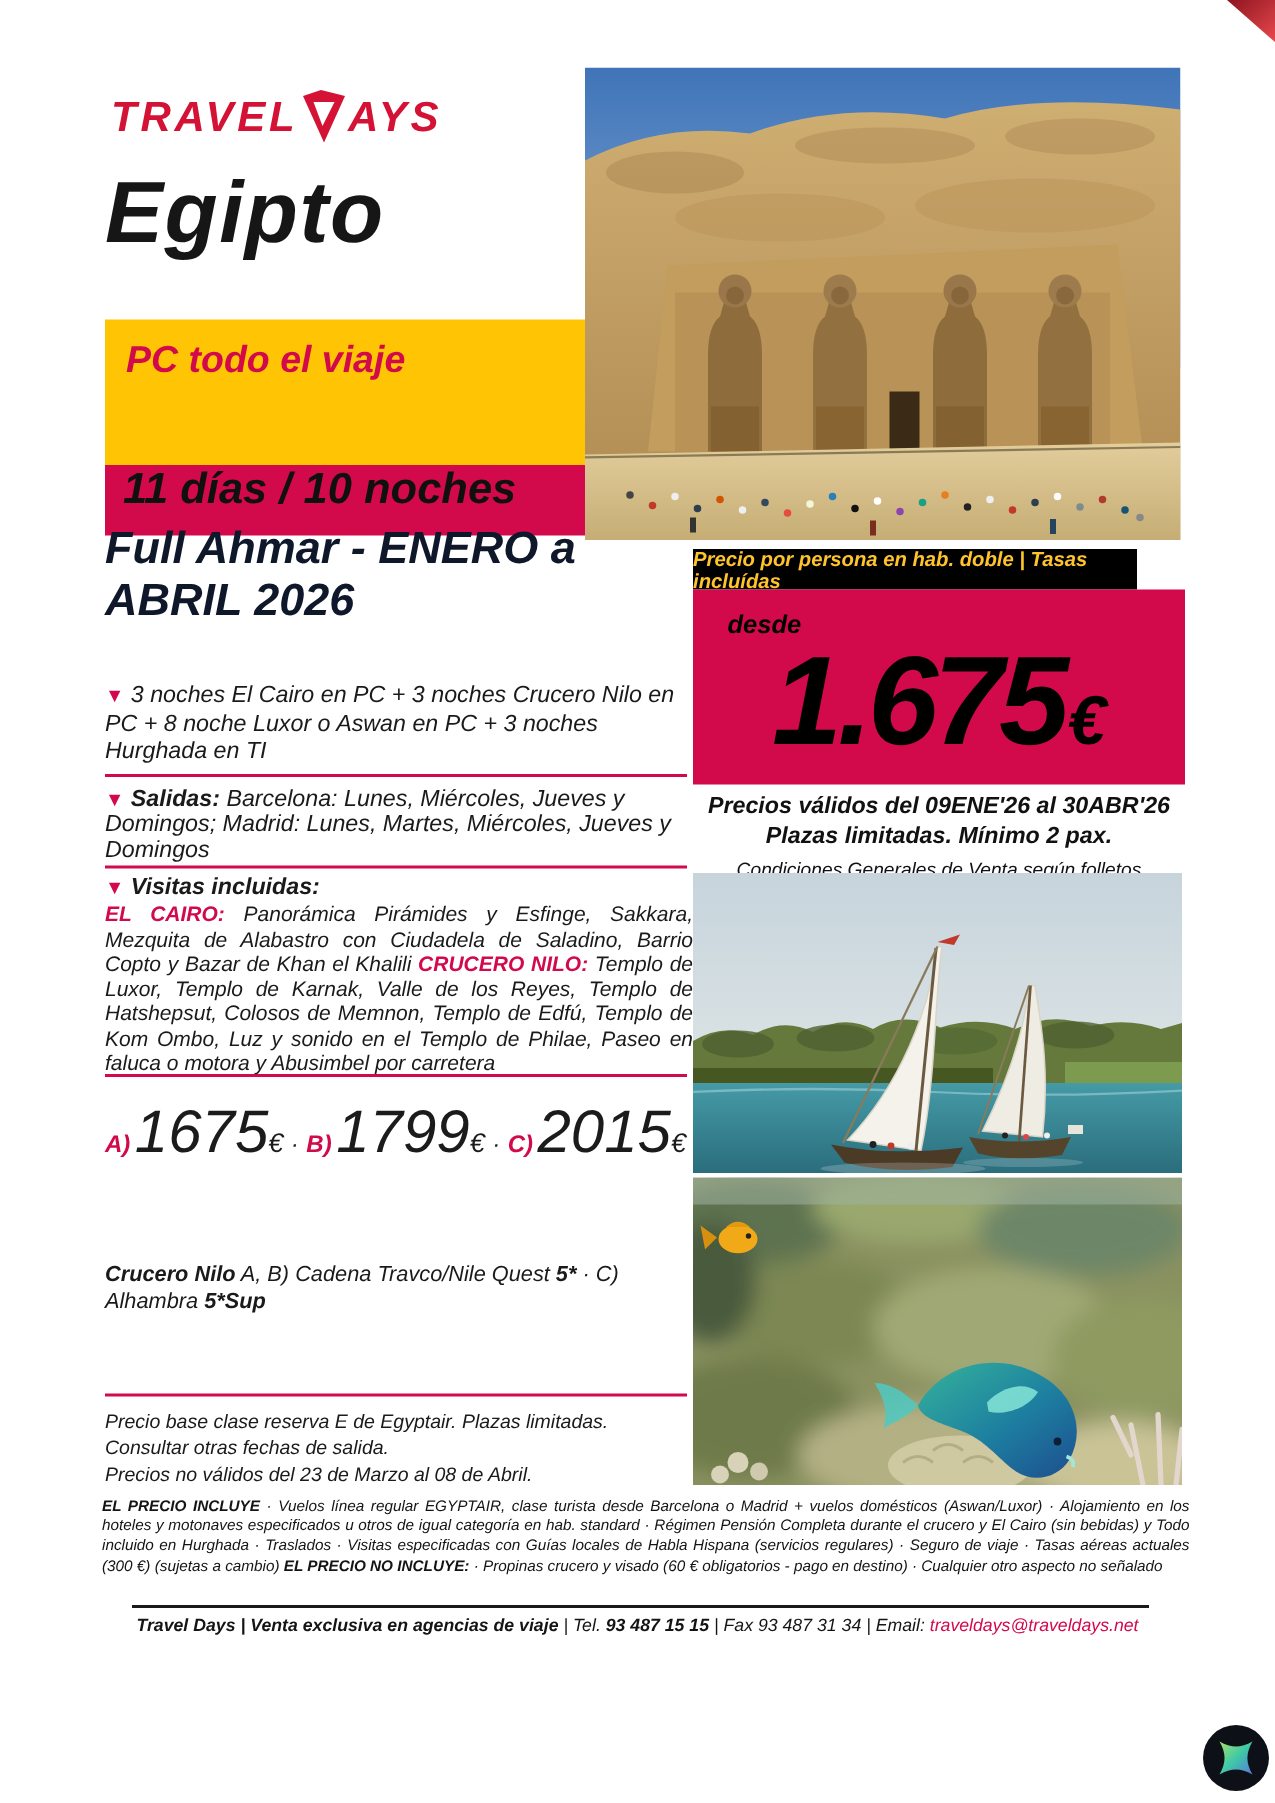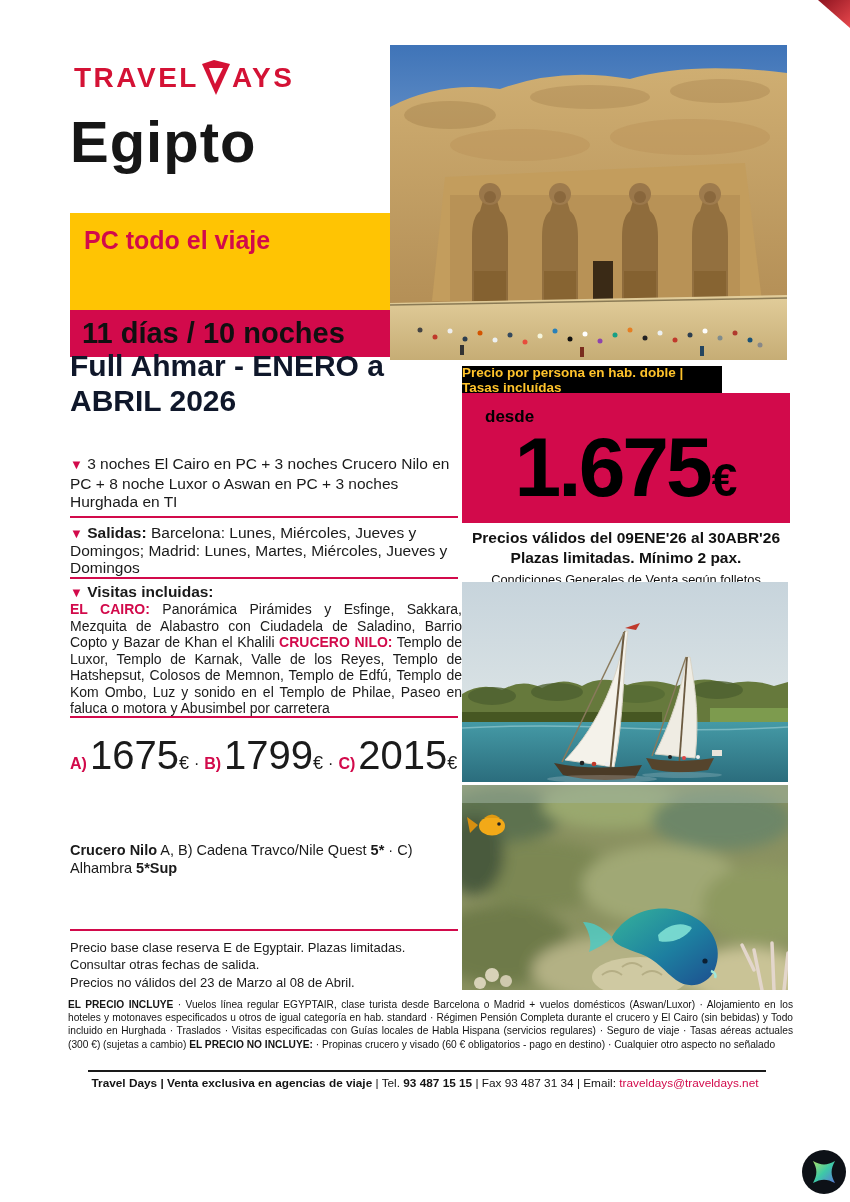--- a/index.html
+++ b/index.html
@@ -1,28 +1,28 @@
 <!DOCTYPE html>
 <html><head>
 <meta charset="utf-8">
 <style>
   html,body{margin:0;padding:0;background:#ffffff;}
   .page{position:relative;width:850px;height:1202px;background:#fff;overflow:hidden;
-        font-family:"Liberation Sans", sans-serif;color:#111;}
+        font-family:"Liberation Sans", sans-serif;color:#111;font-style:italic;}
 
   
   .logo{position:absolute;left:74px;top:60px;display:flex;align-items:center;
         font-weight:bold;font-size:28px;letter-spacing:2.5px;color:#d41235;}
   .logo svg{margin:0 1px 0 2px;}
   .page-title{position:absolute;left:70px;top:108px;margin:0;font-size:58px;font-weight:bold;color:#161616;letter-spacing:1px;}
 
   .badge-pc{position:absolute;left:70px;top:213px;width:320px;height:97px;background:#ffc403;box-sizing:border-box;padding:13px 0 0 14px;}
   .badge-pc span{font-size:25px;font-weight:bold;color:#d20a4b;}
   .duration-bar{position:absolute;left:70px;top:310px;width:320px;height:47px;background:#d20a4b;box-sizing:border-box;
-                padding-left:12px;display:flex;align-items:center;}
+                padding-left:12px;display:flex;align-items:flex-start;}
   .duration-bar span{font-size:29px;font-weight:bold;color:#101010;}
 
   
   .offer-title{position:absolute;left:70px;top:348px;width:392px;margin:0;font-size:30px;line-height:35px;font-weight:bold;color:#0f172a;}
   .para{position:absolute;left:70px;width:392px;margin:0;font-size:15.5px;line-height:18.5px;color:#1a1a1a;}
   .p-itinerary{top:455px;}
   .p-salidas{top:524px;line-height:17px;}
   .p-visitas-head{top:583px;font-weight:bold;}
   .p-visitas{top:601px;font-size:14px;line-height:16.5px;text-align:justify;}
   .bullet{color:#d20a4b;font-size:13px;}
@@ -42,21 +42,21 @@
 
   .note{position:absolute;left:70px;width:392px;margin:0;font-size:13px;line-height:17px;color:#1a1a1a;}
   .n1{top:939px}.n2{top:974px}
 
   
   .photo{position:absolute;display:block;}
   .photo-1{left:390px;top:45px;}
   .photo-2{left:462px;top:582px;}
   .photo-3{left:462px;top:785px;}
 
-  .price-bar{position:absolute;left:462px;top:366px;width:260px;height:27px;background:#000;
+  .price-bar{position:absolute;left:462px;top:366px;width:296px;height:27px;background:#000;
              display:flex;align-items:center;justify-content:center;
              color:#ffc32b;font-size:13.5px;font-weight:bold;}
   .price-box{position:absolute;left:462px;top:393px;width:328px;height:130px;background:#d20a4b;}
   .desde{position:absolute;left:23px;top:14px;font-size:17px;font-weight:bold;color:#000;}
   .amount-row{position:absolute;left:0;right:0;top:26px;text-align:center;color:#000;}
   .amount{font-size:84px;font-weight:bold;letter-spacing:-3px;}
   .cur{font-size:46px;font-weight:bold;margin-left:2px;}
 
   .validity{position:absolute;left:462px;top:528px;width:328px;text-align:center;color:#111;}
   .v-line{font-size:15.5px;font-weight:bold;line-height:20px;}

